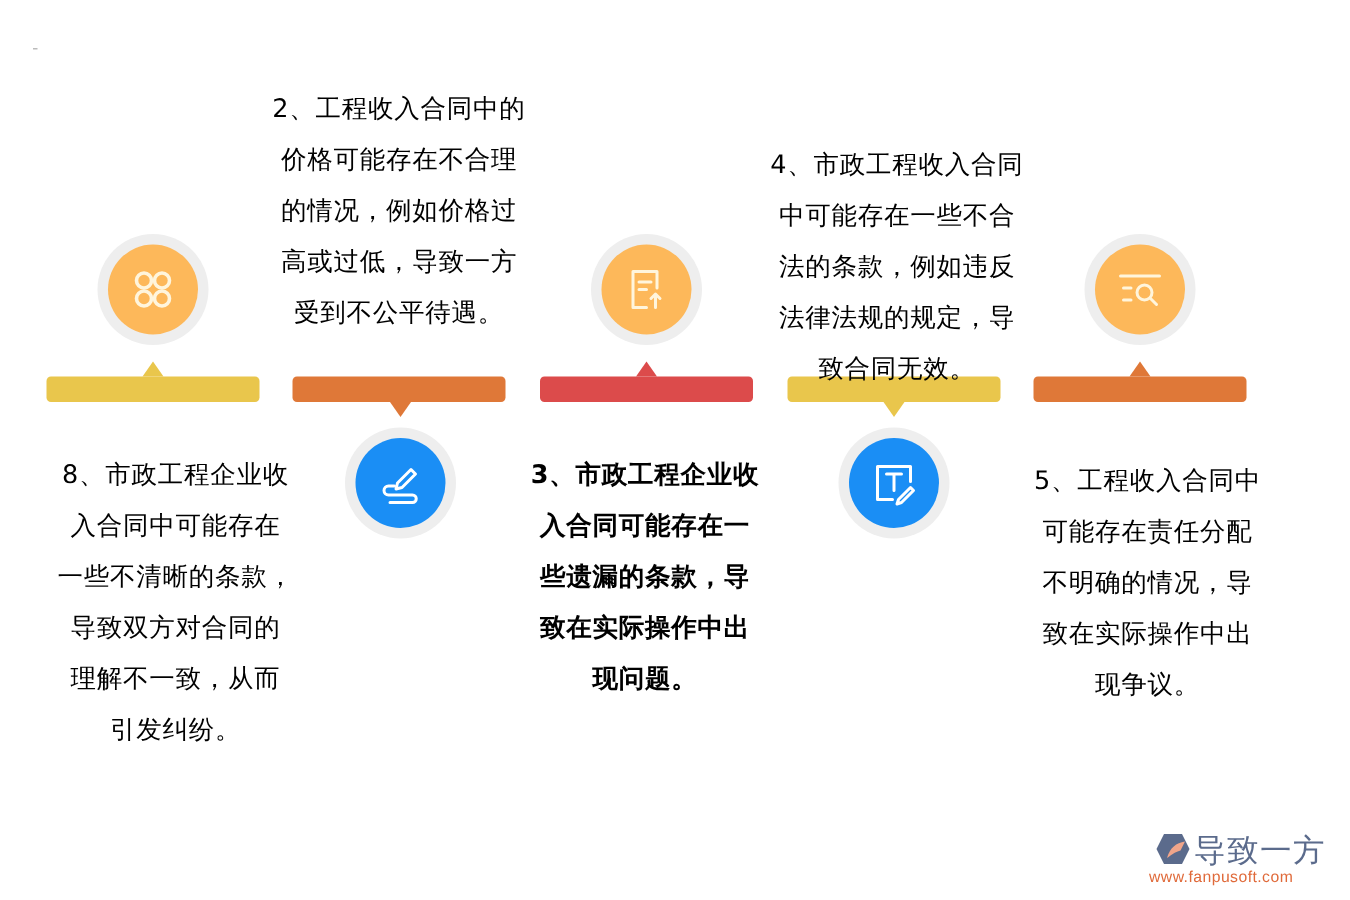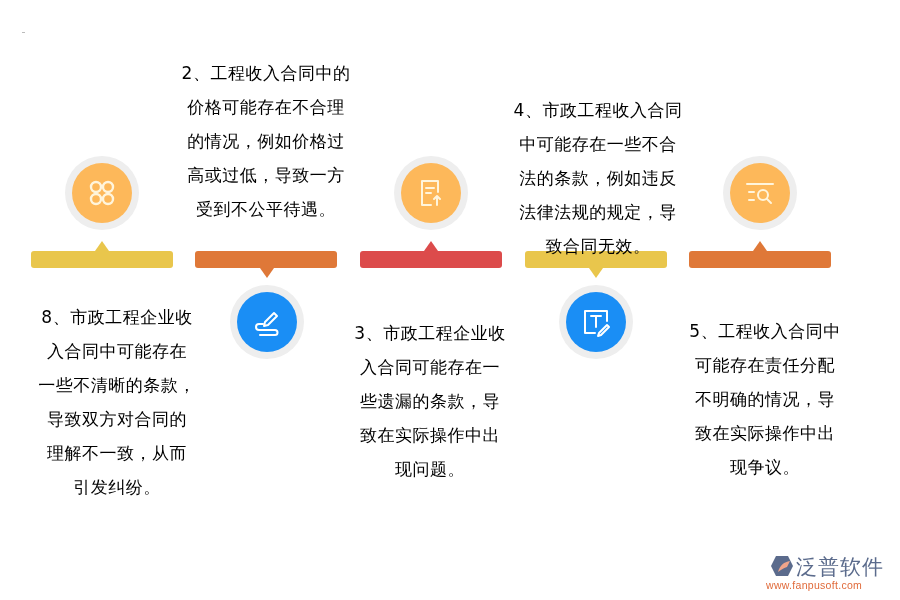--- a/index.html
+++ b/index.html
@@ -96,36 +96,36 @@
 入合同中可能存在
 一些不清晰的条款，
 导致双方对合同的
 理解不一致，从而
 引发纠纷。</div>
 <div class="txt" style="left:174px;top:56px;width:184px;">2、工程收入合同中的
 价格可能存在不合理
 的情况，例如价格过
 高或过低，导致一方
 受到不公平待遇。</div>
-<div class="txt" style="left:335px;top:316px;">3、市政工程企业收
+<div class="txt" style="left:335px;top:300px;font-weight:bold;">3、市政工程企业收
 入合同可能存在一
 些遗漏的条款，导
 致在实际操作中出
 现问题。</div>
 <div class="txt" style="left:503px;top:61px;margin-top:32px;">4、市政工程收入合同
 中可能存在一些不合
 法的条款，例如违反
 法律法规的规定，导
 致合同无效。</div>
-<div class="txt" style="left:670px;top:314px;">5、工程收入合同中
+<div class="txt" style="left:670px;top:304px;">5、工程收入合同中
 可能存在责任分配
 不明确的情况，导
 致在实际操作中出
 现争议。</div>
 
 <div class="logo">
   <svg class="logo-mark" viewBox="0 0 24 22">
     <path d="M6 1 L18 1 L23 11 L18 21 L6 21 L1 11 Z" fill="#5b6b8c"></path>
     <path d="M8 17 C10 10 14 7 20 6 L17 12 C13 13 11 15 8 17 Z" fill="#f0a58a"></path>
   </svg>
-  <span class="logo-name">泛普软件</span>
+  <span class="logo-name">导致一方</span>
   <span class="logo-url">www.fanpusoft.com</span>
 </div>
 
 </body></html>

